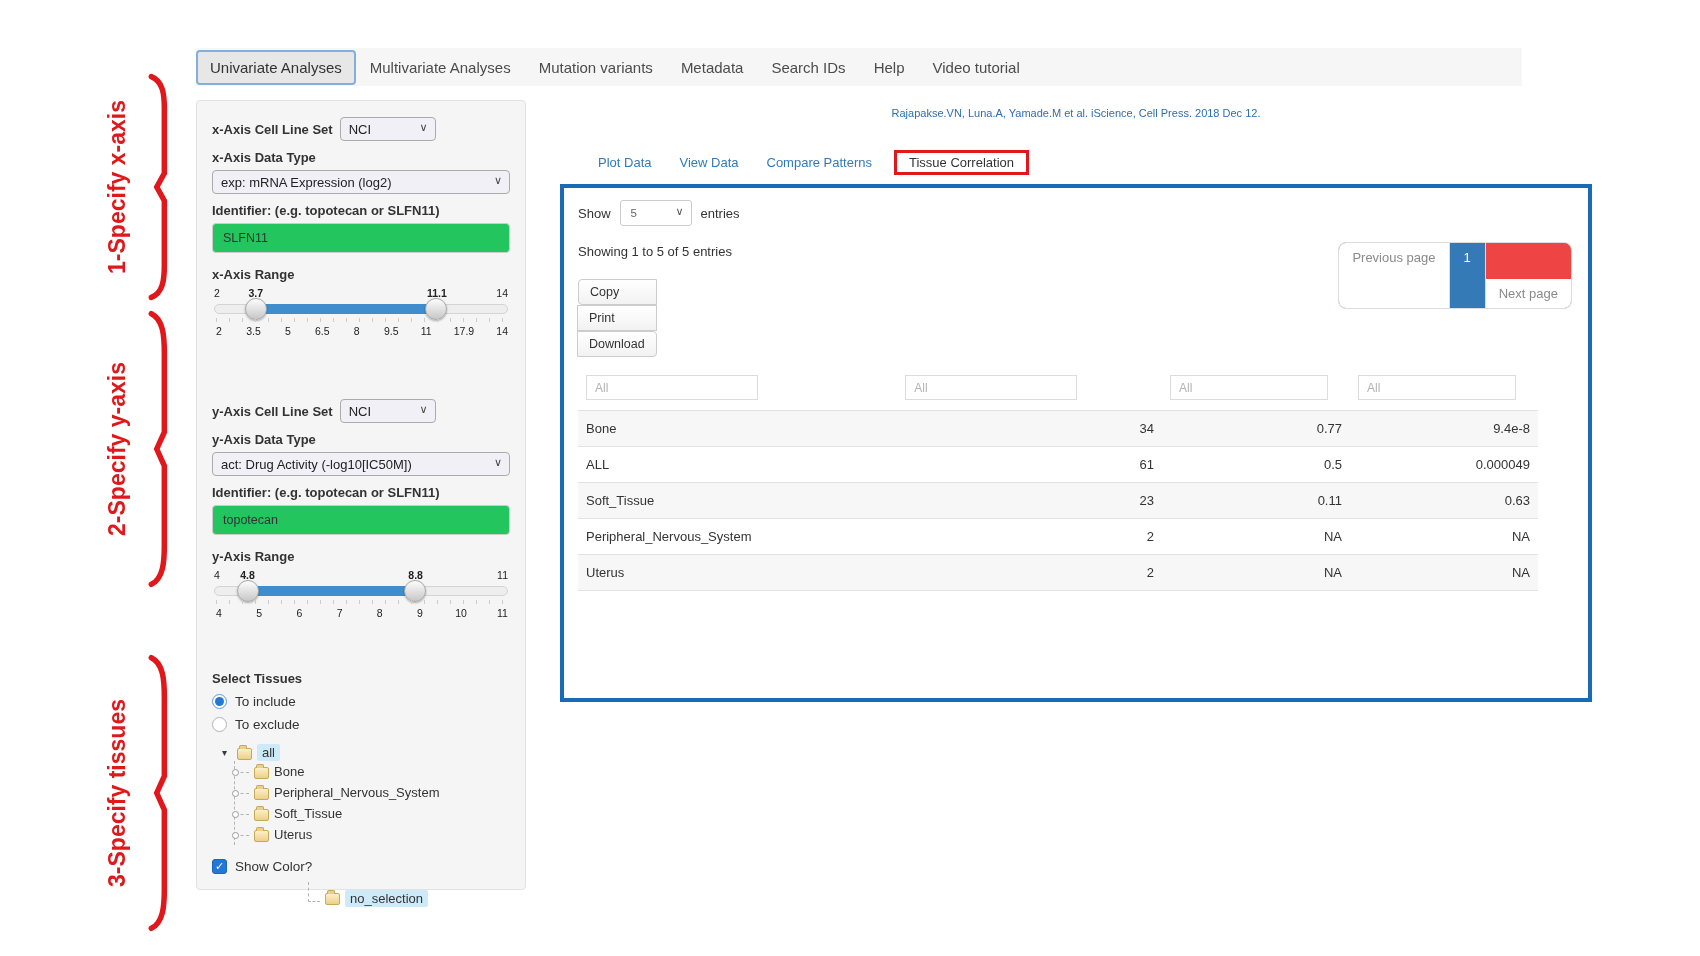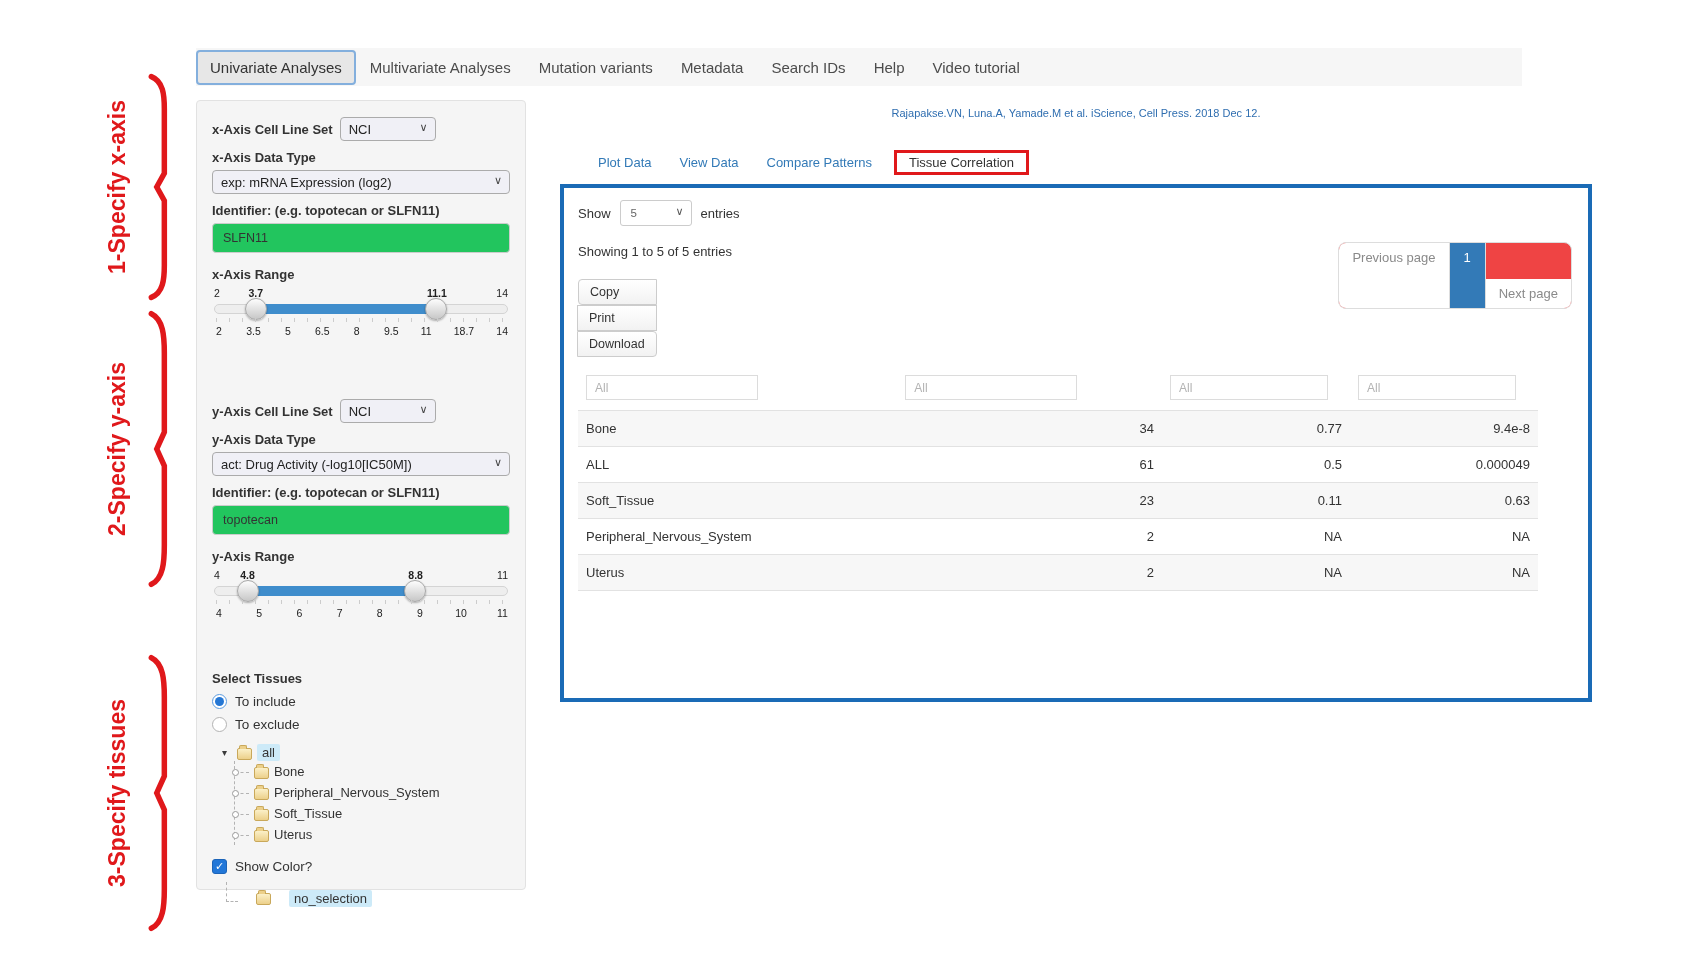--- a/index.html
+++ b/index.html
@@ -48,21 +48,21 @@
   .tree-root { display:flex; align-items:center; gap:5px; }
   .expander { width:10px; color:#3a3a3a; font-size:10px; flex:none; }
   .expander::after { content:"\25BE"; }
   .folder { display:inline-block; width:15px; height:12px; background:linear-gradient(#fbf0c8,#ecd08a); border:1px solid #c9a85a; border-radius:2px; position:relative; flex:none; margin-top:2px; }
   .folder::before { content:""; position:absolute; top:-4px; left:1px; width:6px; height:3px; background:#ecd08a; border:1px solid #c9a85a; border-bottom:none; border-radius:2px 2px 0 0; }
   .hl { background:#cdeaf8; padding:1px 5px; border-radius:2px; }
   .tree-children { margin-left:12px; border-left:1px dashed #b3b3b3; }
   .tree-child { position:relative; display:flex; align-items:center; gap:5px; padding:3px 0 3px 19px; }
   .tree-child::before { content:""; position:absolute; left:0; top:50%; width:14px; border-top:1px dashed #b3b3b3; }
   .tree-child::after { content:""; position:absolute; left:-3px; top:calc(50% - 3px); width:5px; height:5px; background:#fff; border:1px solid #9a9a9a; border-radius:50%; }
-  .ns-row { display:flex; align-items:center; gap:18px; margin:14px 0 0 14px; }
+  .ns-row { display:flex; align-items:center; gap:5px; margin:14px 0 0 14px;justify-content:center; }
   .lone-branch { width:12px; height:20px; border-left:1px dashed #b3b3b3; border-bottom:1px dashed #b3b3b3; position:relative; top:-6px; flex:none; }
 
   
   .citation { position:absolute; left:560px; top:104px; width:1032px; text-align:center; font-size:11px; color:#222; line-height:1.7; }
   .citation .link { color:#2f6eb0; }
   .subtabs { position:absolute; left:584px; top:146px; display:flex; align-items:center; font-size:13px; }
   .subtab { color:#337ab7; padding:9px 14px; white-space:nowrap; }
   .subtab.active { color:#333; padding:5px 10px; }
   .redbox { border:3px solid #e0181b; margin-left:8px; padding:2px 2px; background:#fff; }
 
@@ -154,21 +154,21 @@
     </div>
     <div class="s-marks"></div>
     <div class="s-ticks">
       <span>2</span>
         <span>3.5</span>
         <span>5</span>
         <span>6.5</span>
         <span>8</span>
         <span>9.5</span>
         <span>11</span>
-        <span>18.7</span>
+        <span>17.9</span>
         <span>14</span>
     </div>
   </div>
 
   <div class="inline-row" style="margin-top:52px">
     <span class="lbl">y-Axis Cell Line Set</span>
     <span class="sel small">
         <span>NCI</span>
         <span class="chev"></span>
       </span>

